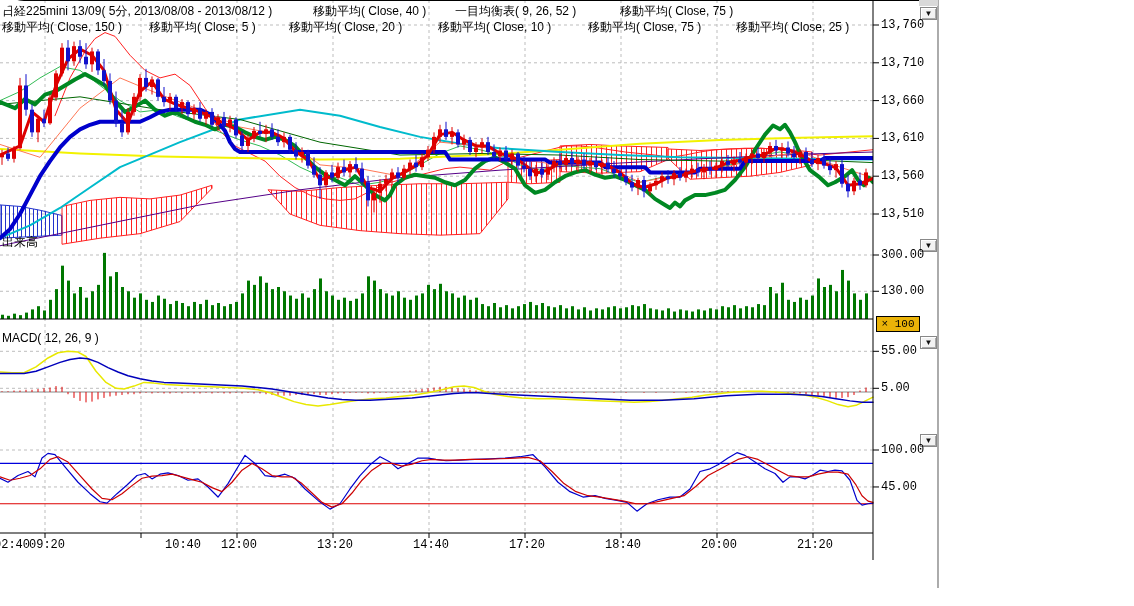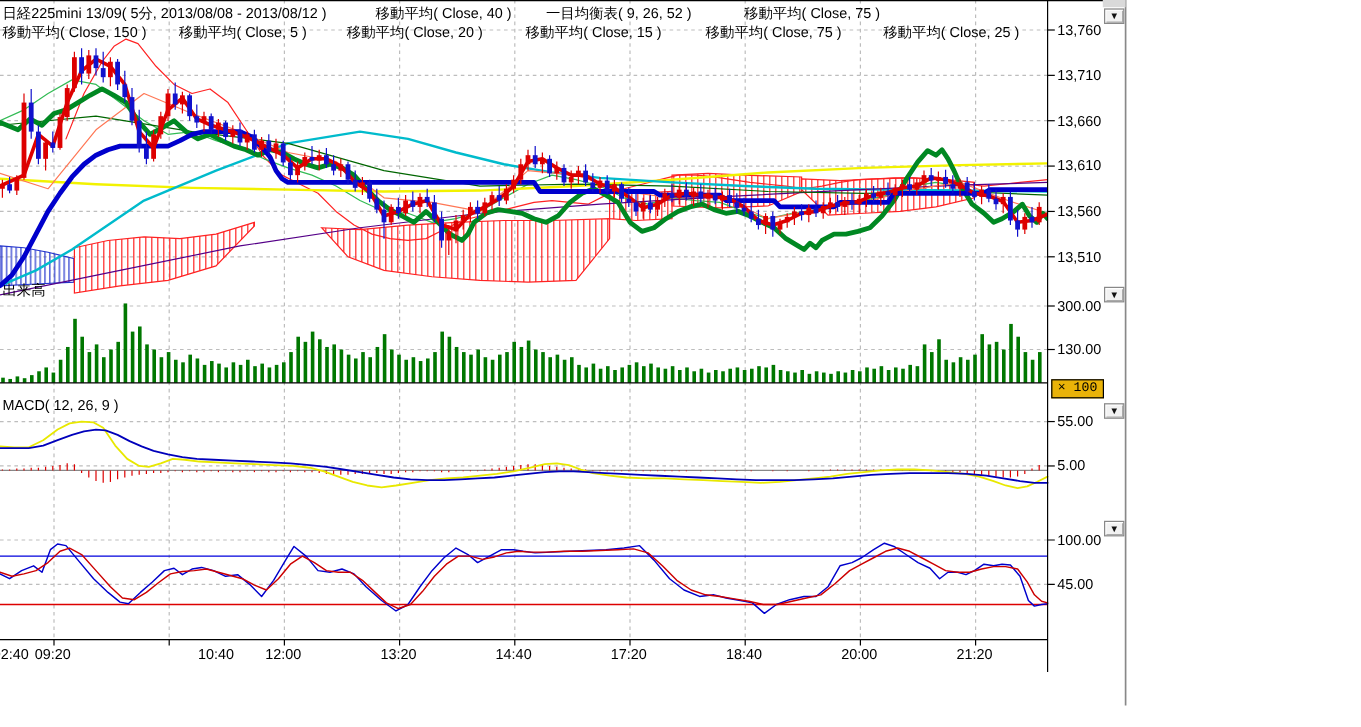--- a/index.html
+++ b/index.html
@@ -1,20 +1,20 @@
 <!DOCTYPE html>
 <html><head>
 <meta charset="utf-8">
 <style>
   html,body{margin:0;padding:0;background:#fff;}
   #window{position:relative;width:1134px;height:606px;background:#ffffff;overflow:hidden;
-          font-family:"Liberation Sans",sans-serif;color:#000;}
+          font-family:"Liberation Sans",sans-serif;color:#000;border-radius:24px;}
   .lbl{position:absolute;font-size:12px;line-height:13px;white-space:pre;color:#000;}
   .axlbl{position:absolute;font-size:12px;line-height:12px;white-space:pre;color:#000;
-         font-family:Liberation Sans, sans-serif;}
+         font-family:Liberation Mono, monospace;}
   .ttl{position:absolute;font-size:12px;line-height:13px;white-space:pre;color:#000;}
   #chart{position:absolute;left:0;top:0;}
   .ddbtn{position:absolute;left:920px;width:17px;height:13px;background:#f2f2f2;
          border:1px solid #888;box-shadow:inset 1px 1px 0 #fff, inset -1px -1px 0 #aaa;
          display:flex;align-items:center;justify-content:center;cursor:pointer;box-sizing:border-box;}
   .ddbtn span{font-size:8px;line-height:8px;color:#111;}
   #topstrip{position:absolute;left:919px;top:0;width:19px;height:6px;background:#d9d9d9;}
   #multbox{position:absolute;left:876px;top:316px;width:42px;height:14px;border:1px solid #000;
            background:#eab308;font-size:11px;line-height:14px;text-align:center;
            font-family:"Liberation Mono",monospace;}
@@ -676,21 +676,21 @@
       <line x1="873" y1="486.96" x2="879" y2="486.96" stroke="#000000" stroke-width="1"></line>
     </svg>
 
   <span class="lbl" style="left:2px;top:5px">日経225mini 13/09( 5分, 2013/08/08 - 2013/08/12 )</span>
   <span class="lbl" style="left:313px;top:5px">移動平均( Close, 40 )</span>
   <span class="lbl" style="left:455px;top:5px">一目均衡表( 9, 26, 52 )</span>
   <span class="lbl" style="left:620px;top:5px">移動平均( Close, 75 )</span>
   <span class="lbl" style="left:2px;top:21px">移動平均( Close, 150 )</span>
   <span class="lbl" style="left:149px;top:21px">移動平均( Close, 5 )</span>
   <span class="lbl" style="left:289px;top:21px">移動平均( Close, 20 )</span>
-  <span class="lbl" style="left:438px;top:21px">移動平均( Close, 15 )</span>
+  <span class="lbl" style="left:438px;top:21px">移動平均( Close, 10 )</span>
   <span class="lbl" style="left:588px;top:21px">移動平均( Close, 75 )</span>
   <span class="lbl" style="left:736px;top:21px">移動平均( Close, 25 )</span>
 
   <div class="ttl" style="left:2px;top:236px">出来高</div>
   <div class="ttl" style="left:2px;top:332px">MACD( 12, 26, 9 )</div>
 
   <div id="multbox">× 100</div>
 
   <div id="topstrip"></div>
   <div class="ddbtn" style="top:7px">

